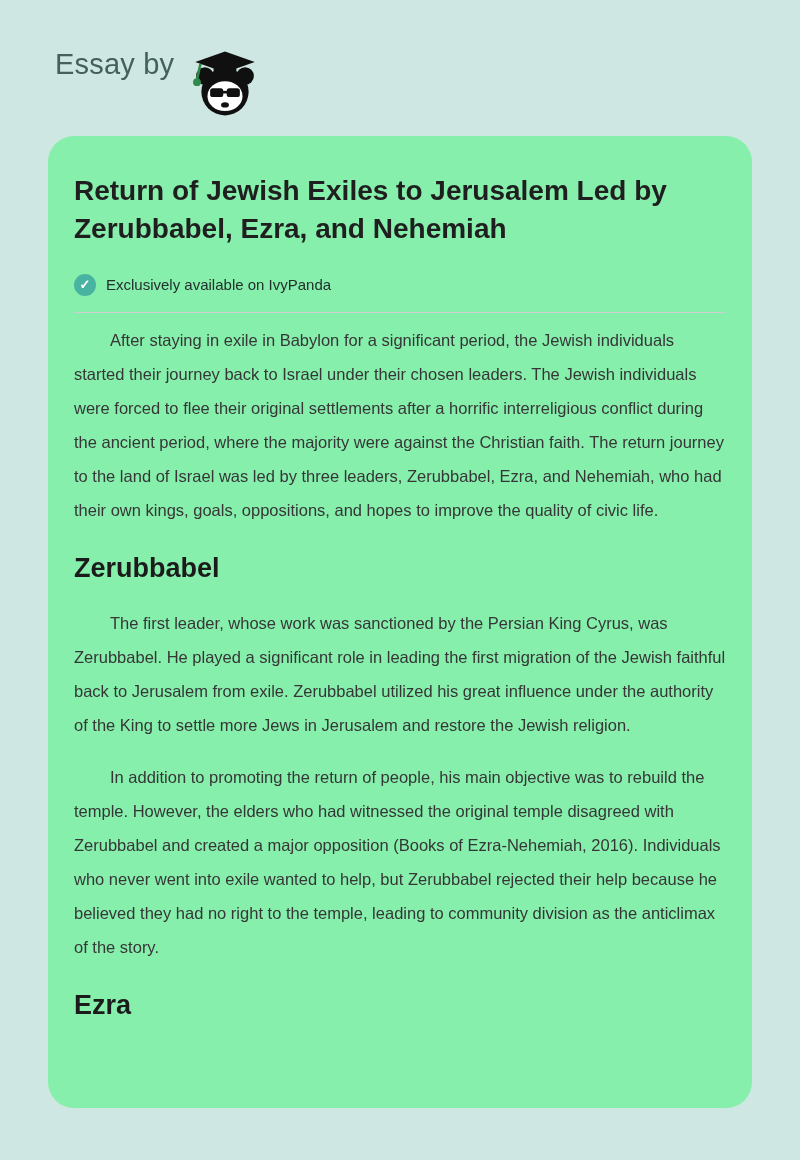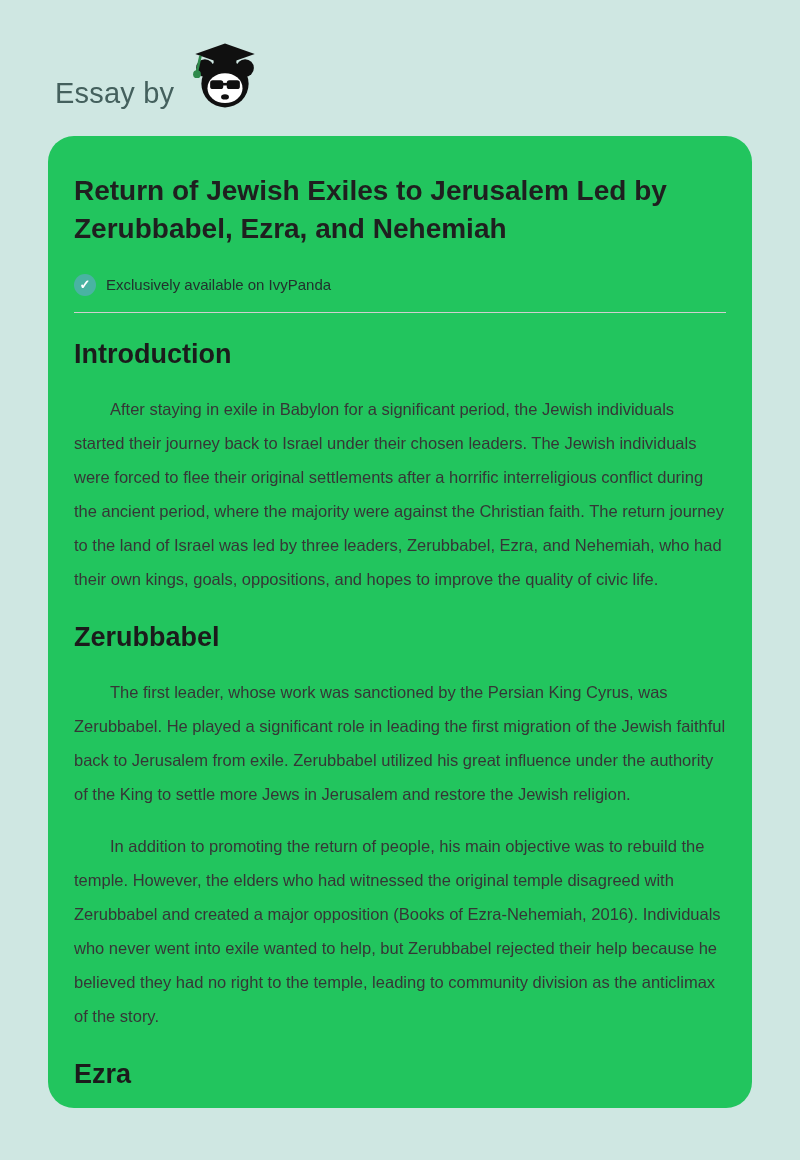--- a/index.html
+++ b/index.html
@@ -6,21 +6,21 @@
   html, body { width: 800px; height: 1160px; }
   body {
     background: #cfe7e2;
     font-family: "Liberation Sans", sans-serif;
     overflow: hidden;
   }
 
   
   .site-header {
     display: flex;
-    align-items: flex-end;
+    align-items: flex-start;
     gap: 14px;
     padding: 48px 48px 0 55px;
     height: 110px;
   }
   .essay-by {
     font-size: 29px;
     color: #44605d;
     letter-spacing: 0.2px;
   }
   .logo-wrap {
@@ -42,21 +42,21 @@
     font-weight: bold;
     margin-top: 2px;
     margin-left: 1px;
   }
 
   
   .card {
     margin: 26px 48px 0;
     width: 704px;
     height: 972px;
-    background: #22c55e;
+    background: #86efac;
     border-radius: 26px;
     padding: 36px 26px 40px;
     overflow: hidden;
   }
 
   .article-title {
     font-size: 28px;
     line-height: 1.35;
     font-weight: bold;
     color: #1f1f1f;
@@ -144,21 +144,20 @@
   <h1 class="article-title">Return of Jewish Exiles to Jerusalem Led by Zerubbabel, Ezra, and Nehemiah</h1>
 
   <div class="badge-row">
     <span class="check-circle">✓</span>
     <span class="badge-text">Exclusively available on IvyPanda</span>
   </div>
 
   <hr class="divider">
 
   <section>
-    <h2 class="section-heading">Introduction</h2>
     <p class="para">After staying in exile in Babylon for a significant period, the Jewish individuals started their journey back to Israel under their chosen leaders. The Jewish individuals were forced to flee their original settlements after a horrific interreligious conflict during the ancient period, where the majority were against the Christian faith. The return journey to the land of Israel was led by three leaders, Zerubbabel, Ezra, and Nehemiah, who had their own kings, goals, oppositions, and hopes to improve the quality of civic life.</p>
   </section>
 
   <section>
     <h2 class="section-heading">Zerubbabel</h2>
     <p class="para">The first leader, whose work was sanctioned by the Persian King Cyrus, was Zerubbabel. He played a significant role in leading the first migration of the Jewish faithful back to Jerusalem from exile. Zerubbabel utilized his great influence under the authority of the King to settle more Jews in Jerusalem and restore the Jewish religion.</p>
     <p class="para">In addition to promoting the return of people, his main objective was to rebuild the temple. However, the elders who had witnessed the original temple disagreed with Zerubbabel and created a major opposition (Books of Ezra-Nehemiah, 2016). Individuals who never went into exile wanted to help, but Zerubbabel rejected their help because he believed they had no right to the temple, leading to community division as the anticlimax of the story.</p>
   </section>
 
   <section>

